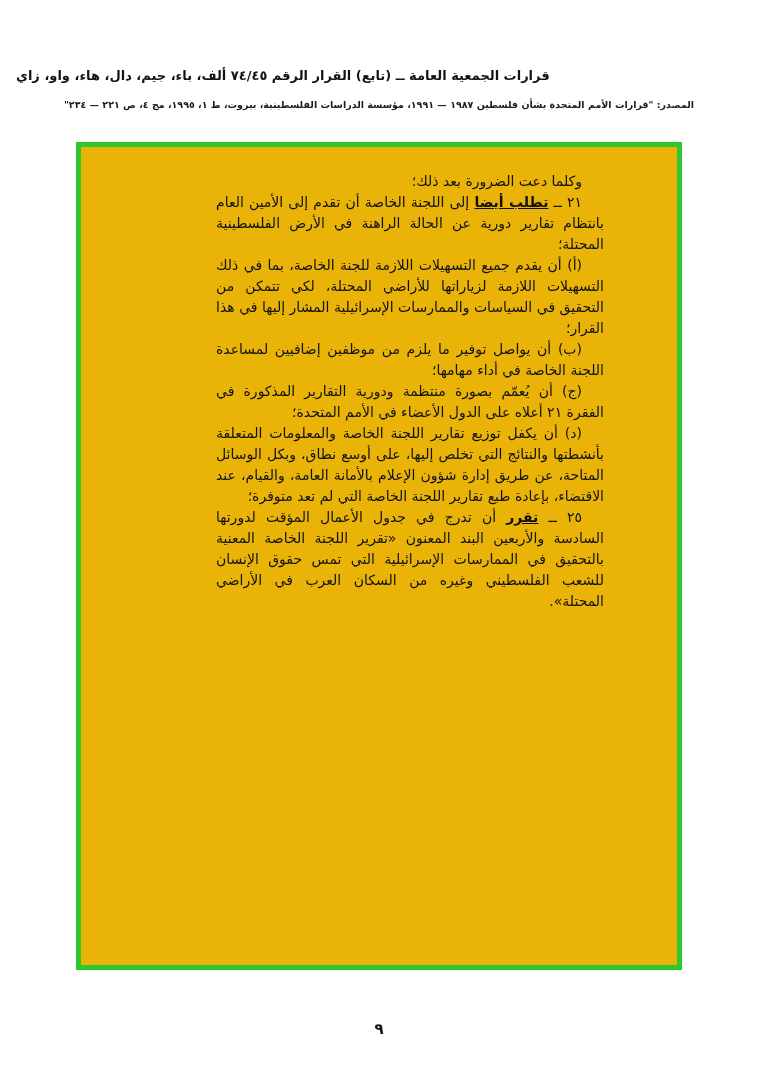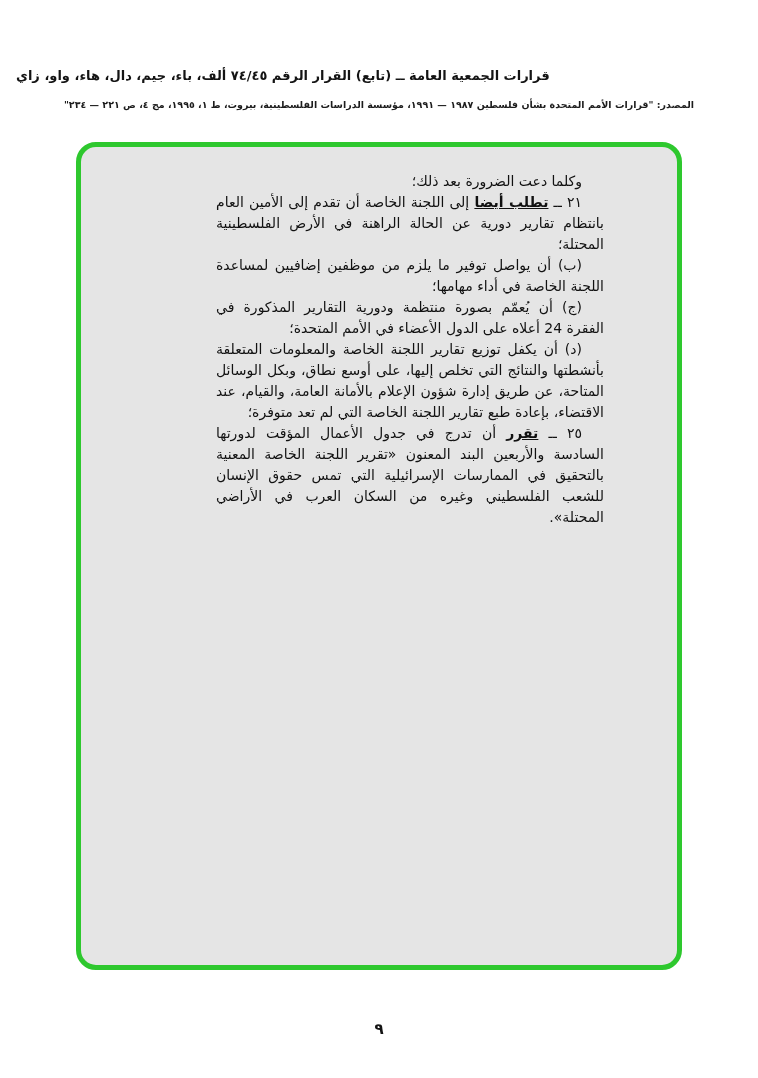--- a/index.html
+++ b/index.html
@@ -38,22 +38,22 @@
     color: #1c1c1c;
   }
   .content-box {
     position: absolute;
     left: 76px;
     top: 142px;
     width: 606px;
     height: 828px;
     box-sizing: border-box;
     border: 5px solid #2ec82e;
-    border-radius: 20px;
-    background: #e5e5e5;
+    border-radius: 0;
+    background: #eab308;
   }
   .body-text {
     box-sizing: border-box;
     padding: 24px 73px 0 135px;
     direction: rtl;
     text-align: justify;
     font-size: 14px;
     line-height: 21px;
     color: #111111;
   }
@@ -86,24 +86,25 @@
 
 <div class="content-box" style="border-color: rgb(46, 200, 46);">
   <div class="body-text" style="color: rgb(17, 17, 17);">
   <p class="para"><span class="prefix"></span><span class="lead"></span><span class="rest">وكلما دعت الضرورة بعد ذلك؛</span></p>
 
   <p class="para"><span class="prefix">٢١ ــ </span><span class="lead">تطلب أيضا</span><span class="rest"> إلى اللجنة الخاصة أن تقدم إلى الأمين العام بانتظام تقارير دورية عن الحالة الراهنة في الأرض الفلسطينية المحتلة؛</span></p>
 
 
 
 
+  <p class="para"><span class="prefix">(أ) </span><span class="lead"></span><span class="rest">أن يقدم جميع التسهيلات اللازمة للجنة الخاصة، بما في ذلك التسهيلات اللازمة لزياراتها للأراضي المحتلة، لكي تتمكن من التحقيق في السياسات والممارسات الإسرائيلية المشار إليها في هذا القرار؛</span></p>
 
   <p class="para"><span class="prefix">(ب) </span><span class="lead"></span><span class="rest">أن يواصل توفير ما يلزم من موظفين إضافيين لمساعدة اللجنة الخاصة في أداء مهامها؛</span></p>
 
-  <p class="para"><span class="prefix">(ج) </span><span class="lead"></span><span class="rest">أن يُعمّم بصورة منتظمة ودورية التقارير المذكورة في الفقرة 24 أعلاه على الدول الأعضاء في الأمم المتحدة؛</span></p>
+  <p class="para"><span class="prefix">(ج) </span><span class="lead"></span><span class="rest">أن يُعمّم بصورة منتظمة ودورية التقارير المذكورة في الفقرة ٢١ أعلاه على الدول الأعضاء في الأمم المتحدة؛</span></p>
 
   <p class="para"><span class="prefix">(د) </span><span class="lead"></span><span class="rest">أن يكفل توزيع تقارير اللجنة الخاصة والمعلومات المتعلقة بأنشطتها والنتائج التي تخلص إليها، على أوسع نطاق، وبكل الوسائل المتاحة، عن طريق إدارة شؤون الإعلام بالأمانة العامة، والقيام، عند الاقتضاء، بإعادة طبع تقارير اللجنة الخاصة التي لم تعد متوفرة؛</span></p>
 
 
   <p class="para"><span class="prefix">٢٥ ــ </span><span class="lead">تقرر</span><span class="rest"> أن تدرج في جدول الأعمال المؤقت لدورتها السادسة والأربعين البند المعنون «تقرير اللجنة الخاصة المعنية بالتحقيق في الممارسات الإسرائيلية التي تمس حقوق الإنسان للشعب الفلسطيني وغيره من السكان العرب في الأراضي المحتلة».</span></p>
 </div>
 </div>
 
 <div class="page-num">٩</div>
 

